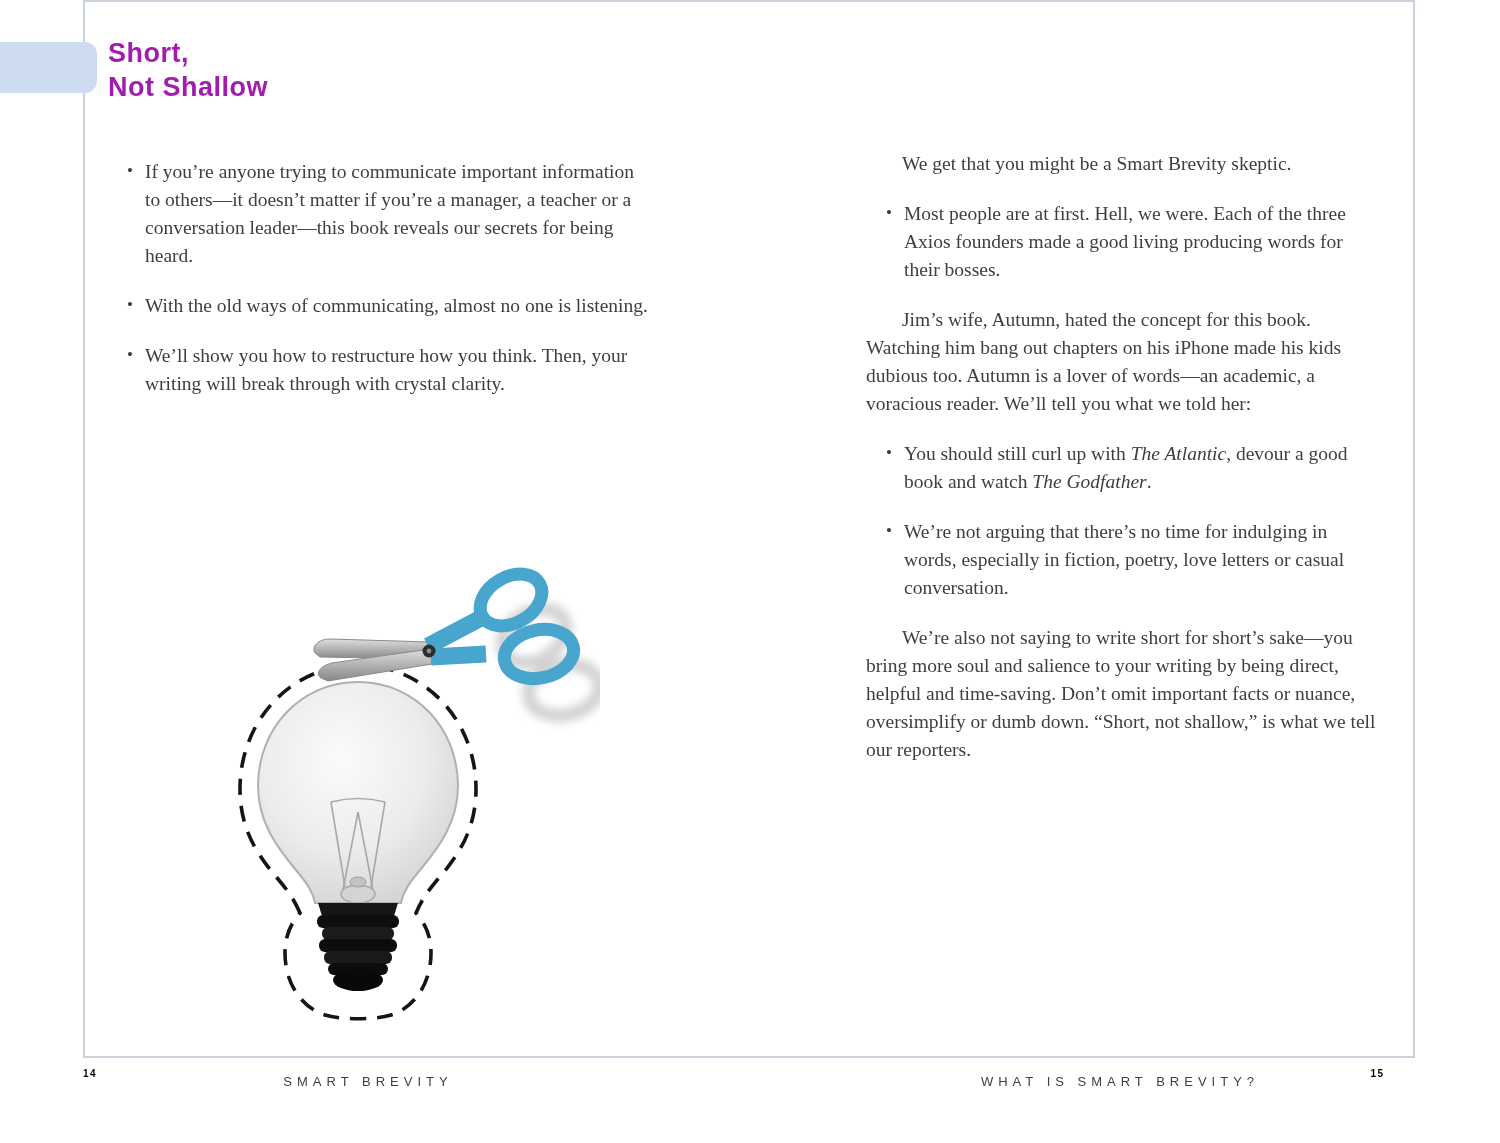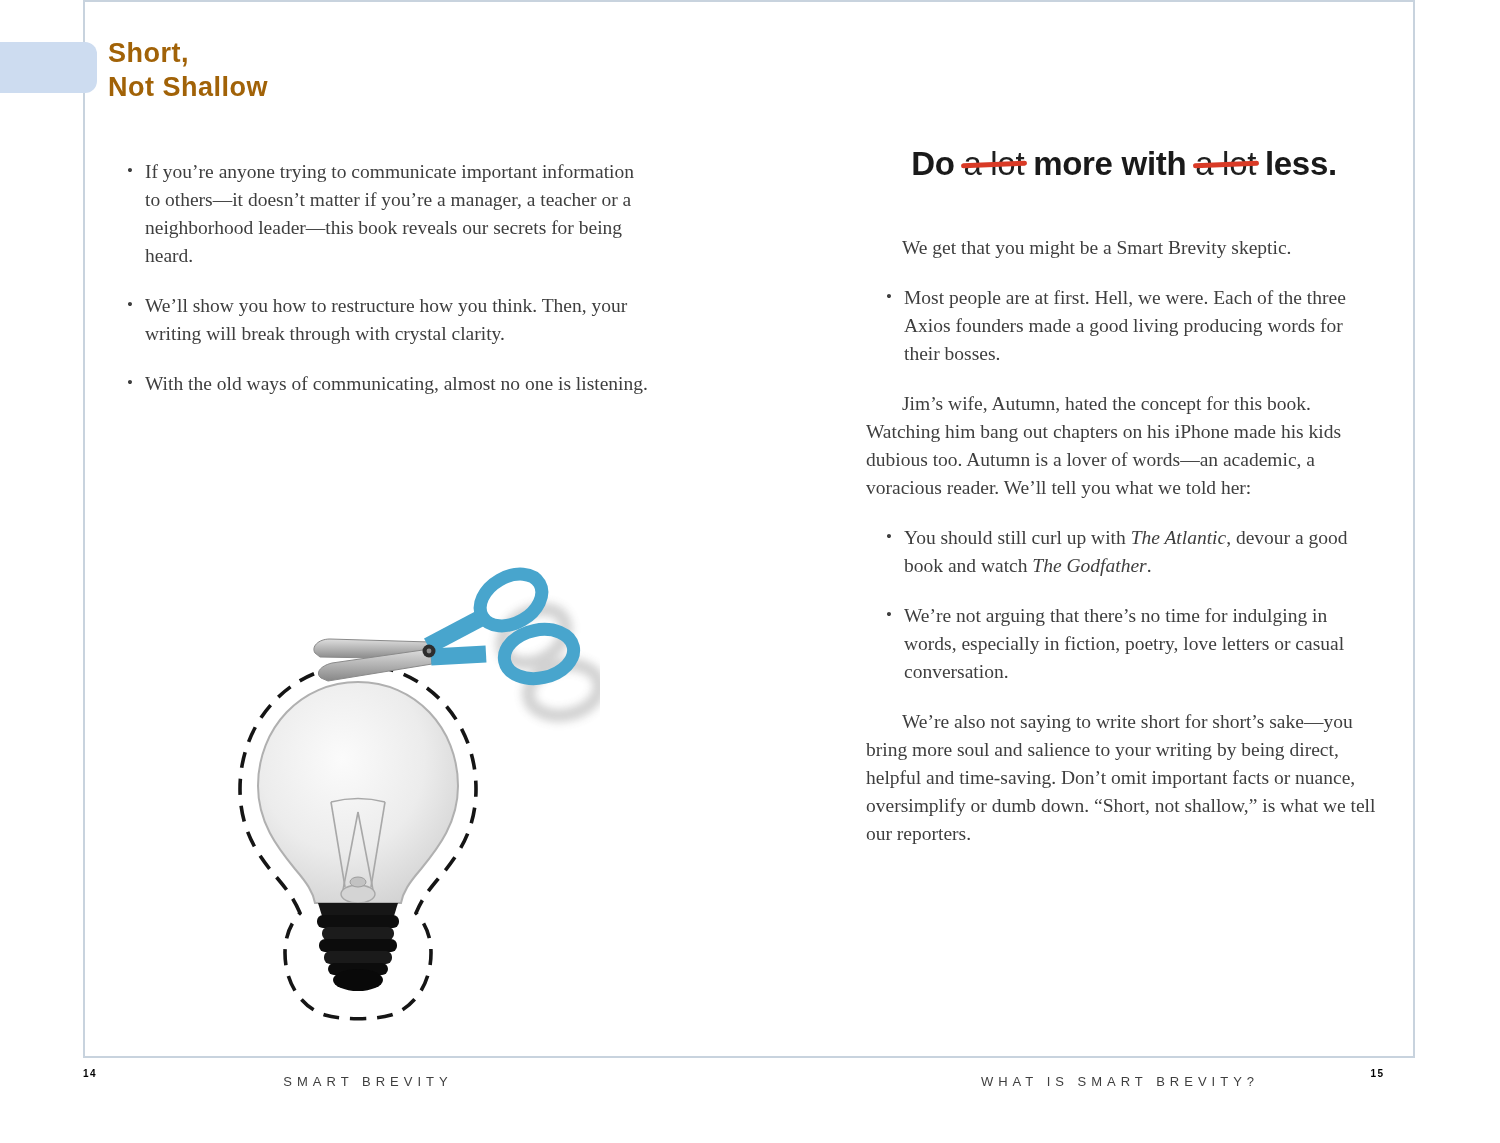--- a/index.html
+++ b/index.html
@@ -26,21 +26,21 @@
     background:#cddcf0;
     border-radius:0 12px 12px 0;
   }
   .chapter-title{
     position:absolute;
     left:108px; top:36px;
     font-family:"Liberation Sans", sans-serif;
     font-weight:bold;
     font-size:27px; line-height:34px;
     letter-spacing:.5px;
-    color:#a16207;
+    color:#a21caf;
   }
   
   .left-col{
     position:absolute;
     left:105px; top:158px; width:545px;
     font-size:19.5px; line-height:28px;
   }
   .right-col{
     position:absolute;
     left:866px; top:150px; width:516px;
@@ -132,25 +132,25 @@
 <div class="page-frame"></div>
 <div class="chapter-tab"></div>
 
 <div class="chapter-title">
   <div>Short,</div>
   <div>Not Shallow</div>
 </div>
 
 <div class="left-col">
   <ul class="dotlist">
-    <li>If you’re anyone trying to communicate important information to others—it doesn’t matter if you’re a manager, a teacher or a neighborhood leader—this book reveals our secrets for being heard.</li>
-  </ul>
-  <ul class="dotlist">
+    <li>If you’re anyone trying to communicate important information to others—it doesn’t matter if you’re a manager, a teacher or a conversation leader—this book reveals our secrets for being heard.</li>
+  </ul>
+  <ul class="dotlist">
+    <li>With the old ways of communicating, almost no one is listening.</li>
     <li>We’ll show you how to restructure how you think. Then, your writing will break through with crystal clarity.</li>
-    <li>With the old ways of communicating, almost no one is listening.</li>
   </ul>
 </div>
 
 <svg class="illustration" viewBox="0 0 362 472">
   <defs>
     <radialGradient id="glass" cx="42%" cy="35%" r="75%">
       <stop offset="0%" stop-color="#fbfbfb"></stop>
       <stop offset="55%" stop-color="#ececec"></stop>
       <stop offset="100%" stop-color="#cfcfcf"></stop>
     </radialGradient>
@@ -208,21 +208,20 @@
       <path d="M193,107 L248,104" stroke-width="17"></path>
       <ellipse cx="301" cy="104" rx="35" ry="24" stroke-width="13" transform="rotate(-12 301 104)"></ellipse>
     </g>
 
     <circle cx="191" cy="101" r="6.5" fill="#2d2d2d"></circle>
     <circle cx="191" cy="101" r="2.4" fill="#8d8d8d"></circle>
   </g>
 </svg>
 
 <div class="right-col">
-  <h1 class="headline"><span>Do </span><span class="strike">a lot</span><span> more with </span><span class="strike">a lot</span><span> less.</span></h1>
 
   <p class="indent">We get that you might be a Smart Brevity skeptic.</p>
 
   <ul class="dotlist">
     <li>Most people are at first. Hell, we were. Each of the three Axios founders made a good living producing words for their bosses.</li>
   </ul>
 
   <p class="indent">Jim’s wife, Autumn, hated the concept for this book. Watching him bang out chapters on his iPhone made his kids dubious too. Autumn is a lover of words—an academic, a voracious reader. We’ll tell you what we told her:</p>
 
   <ul class="dotlist">

